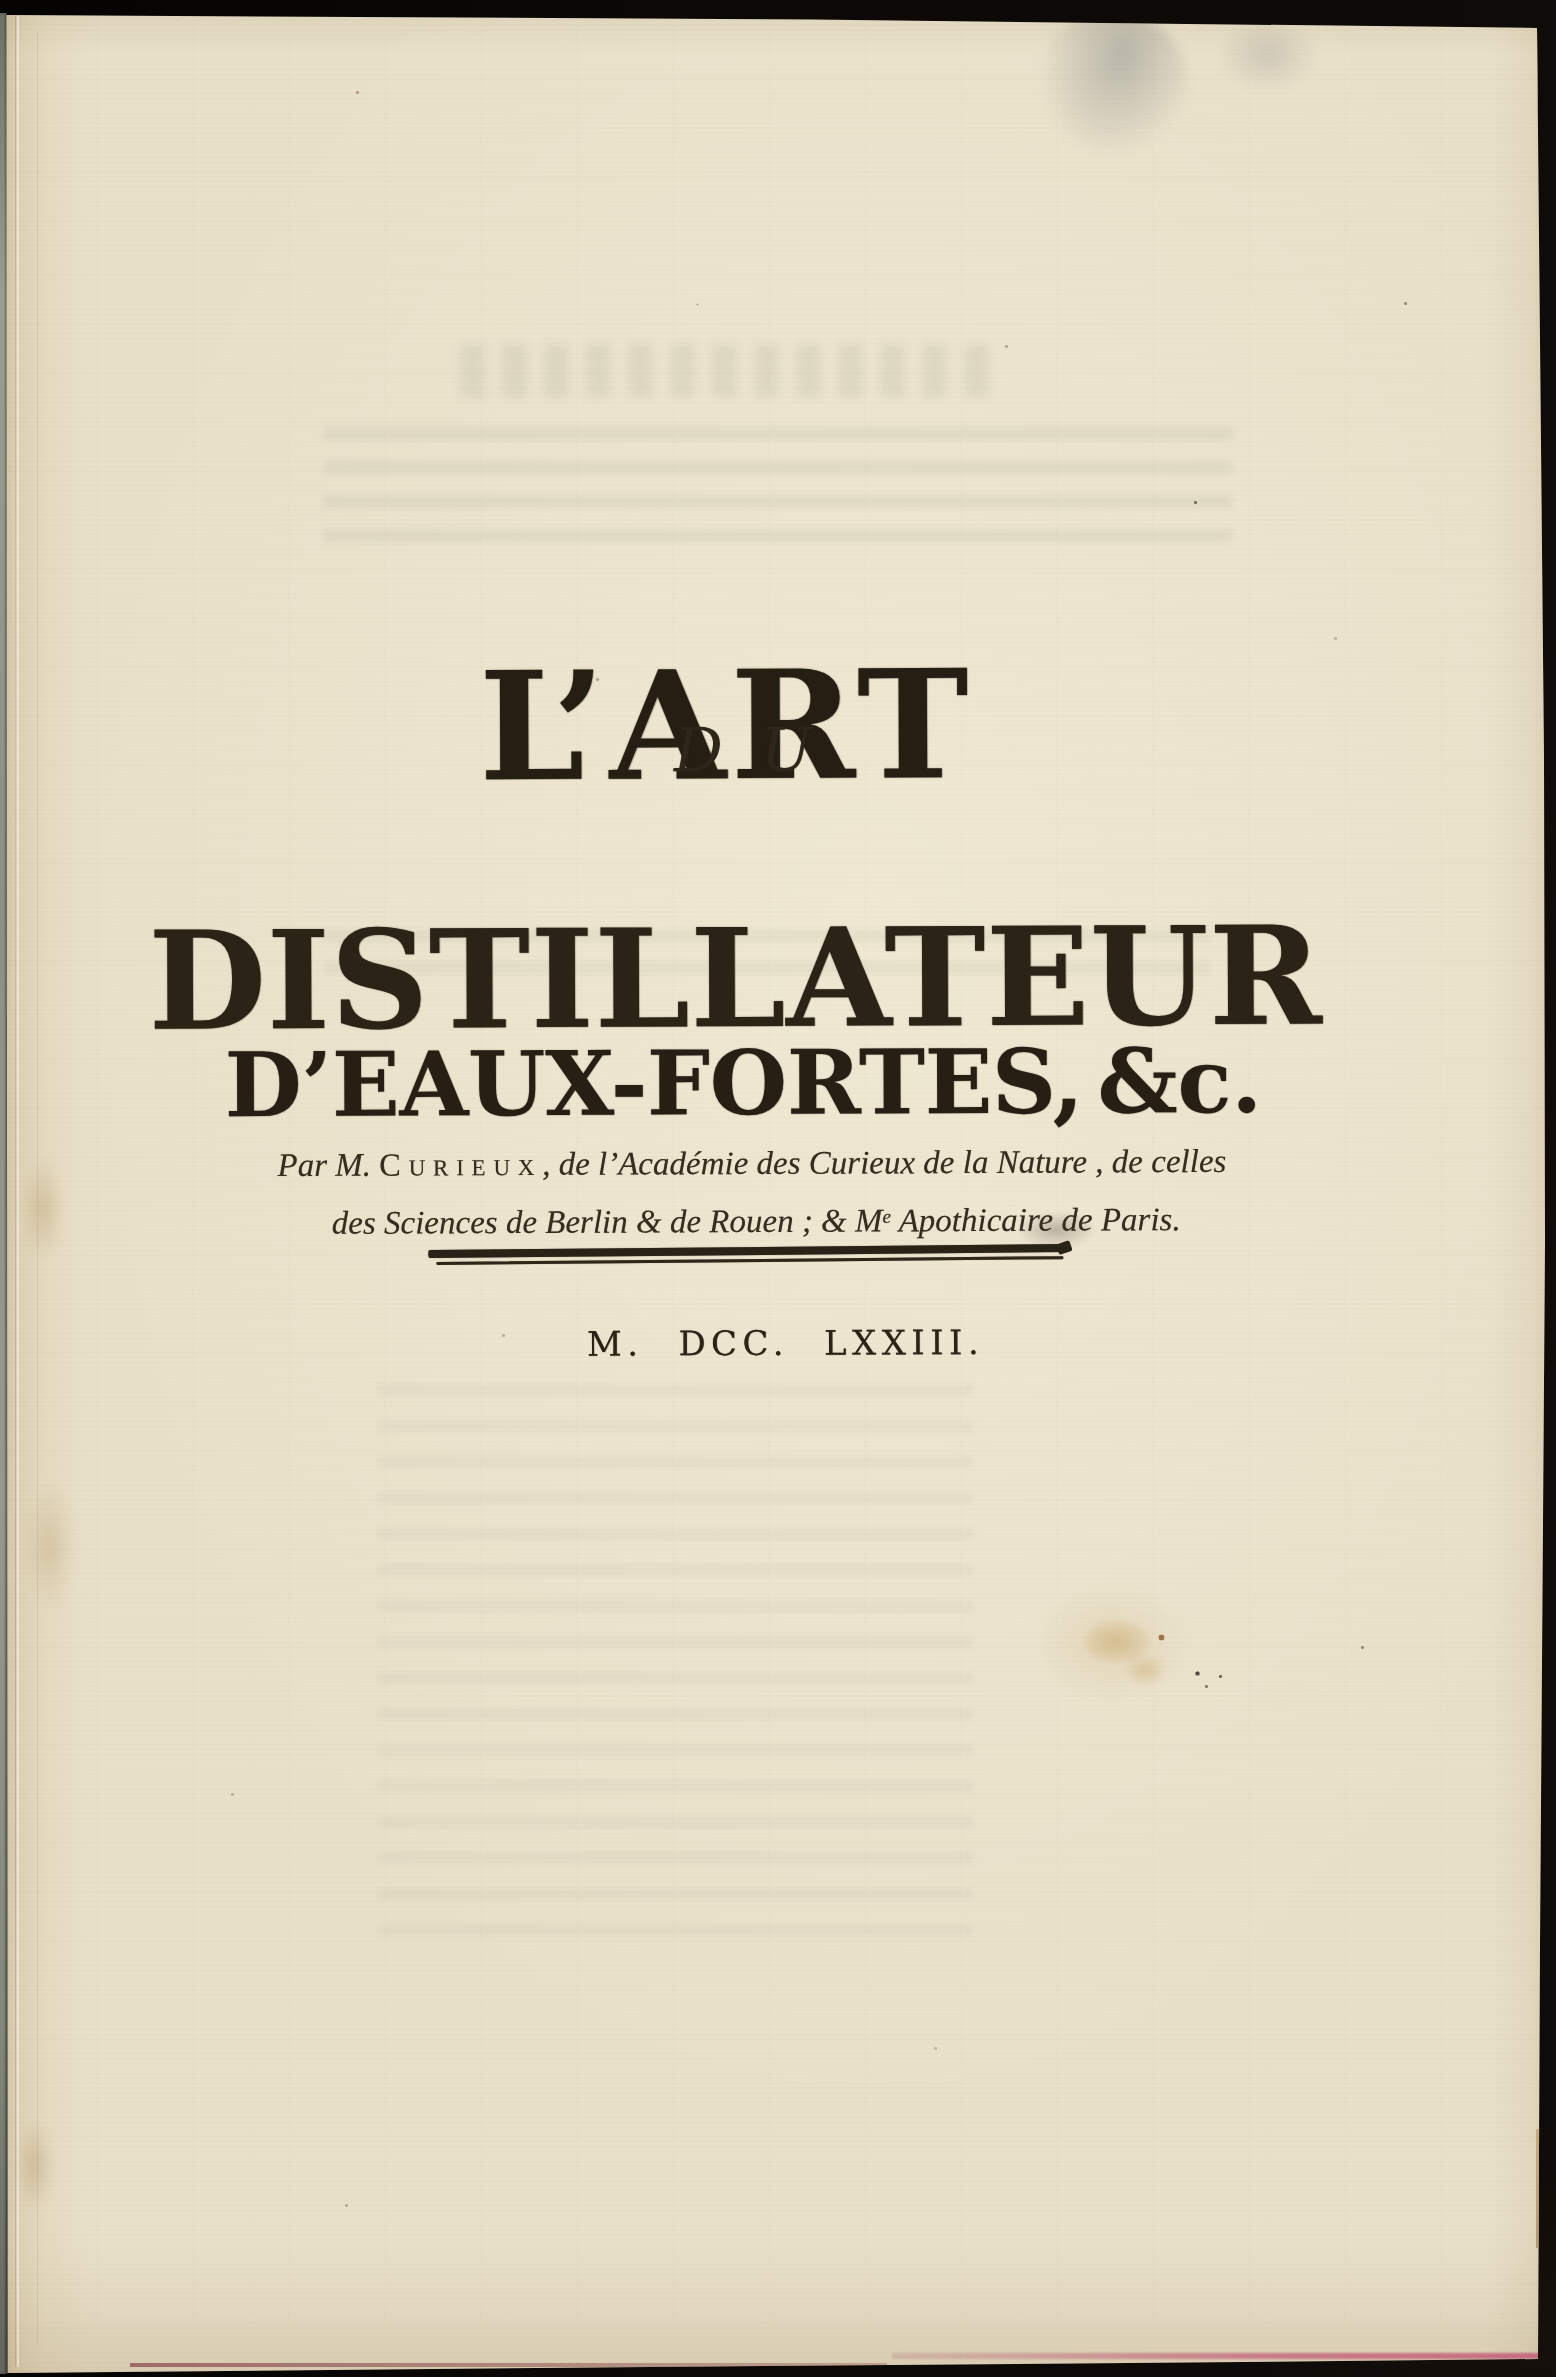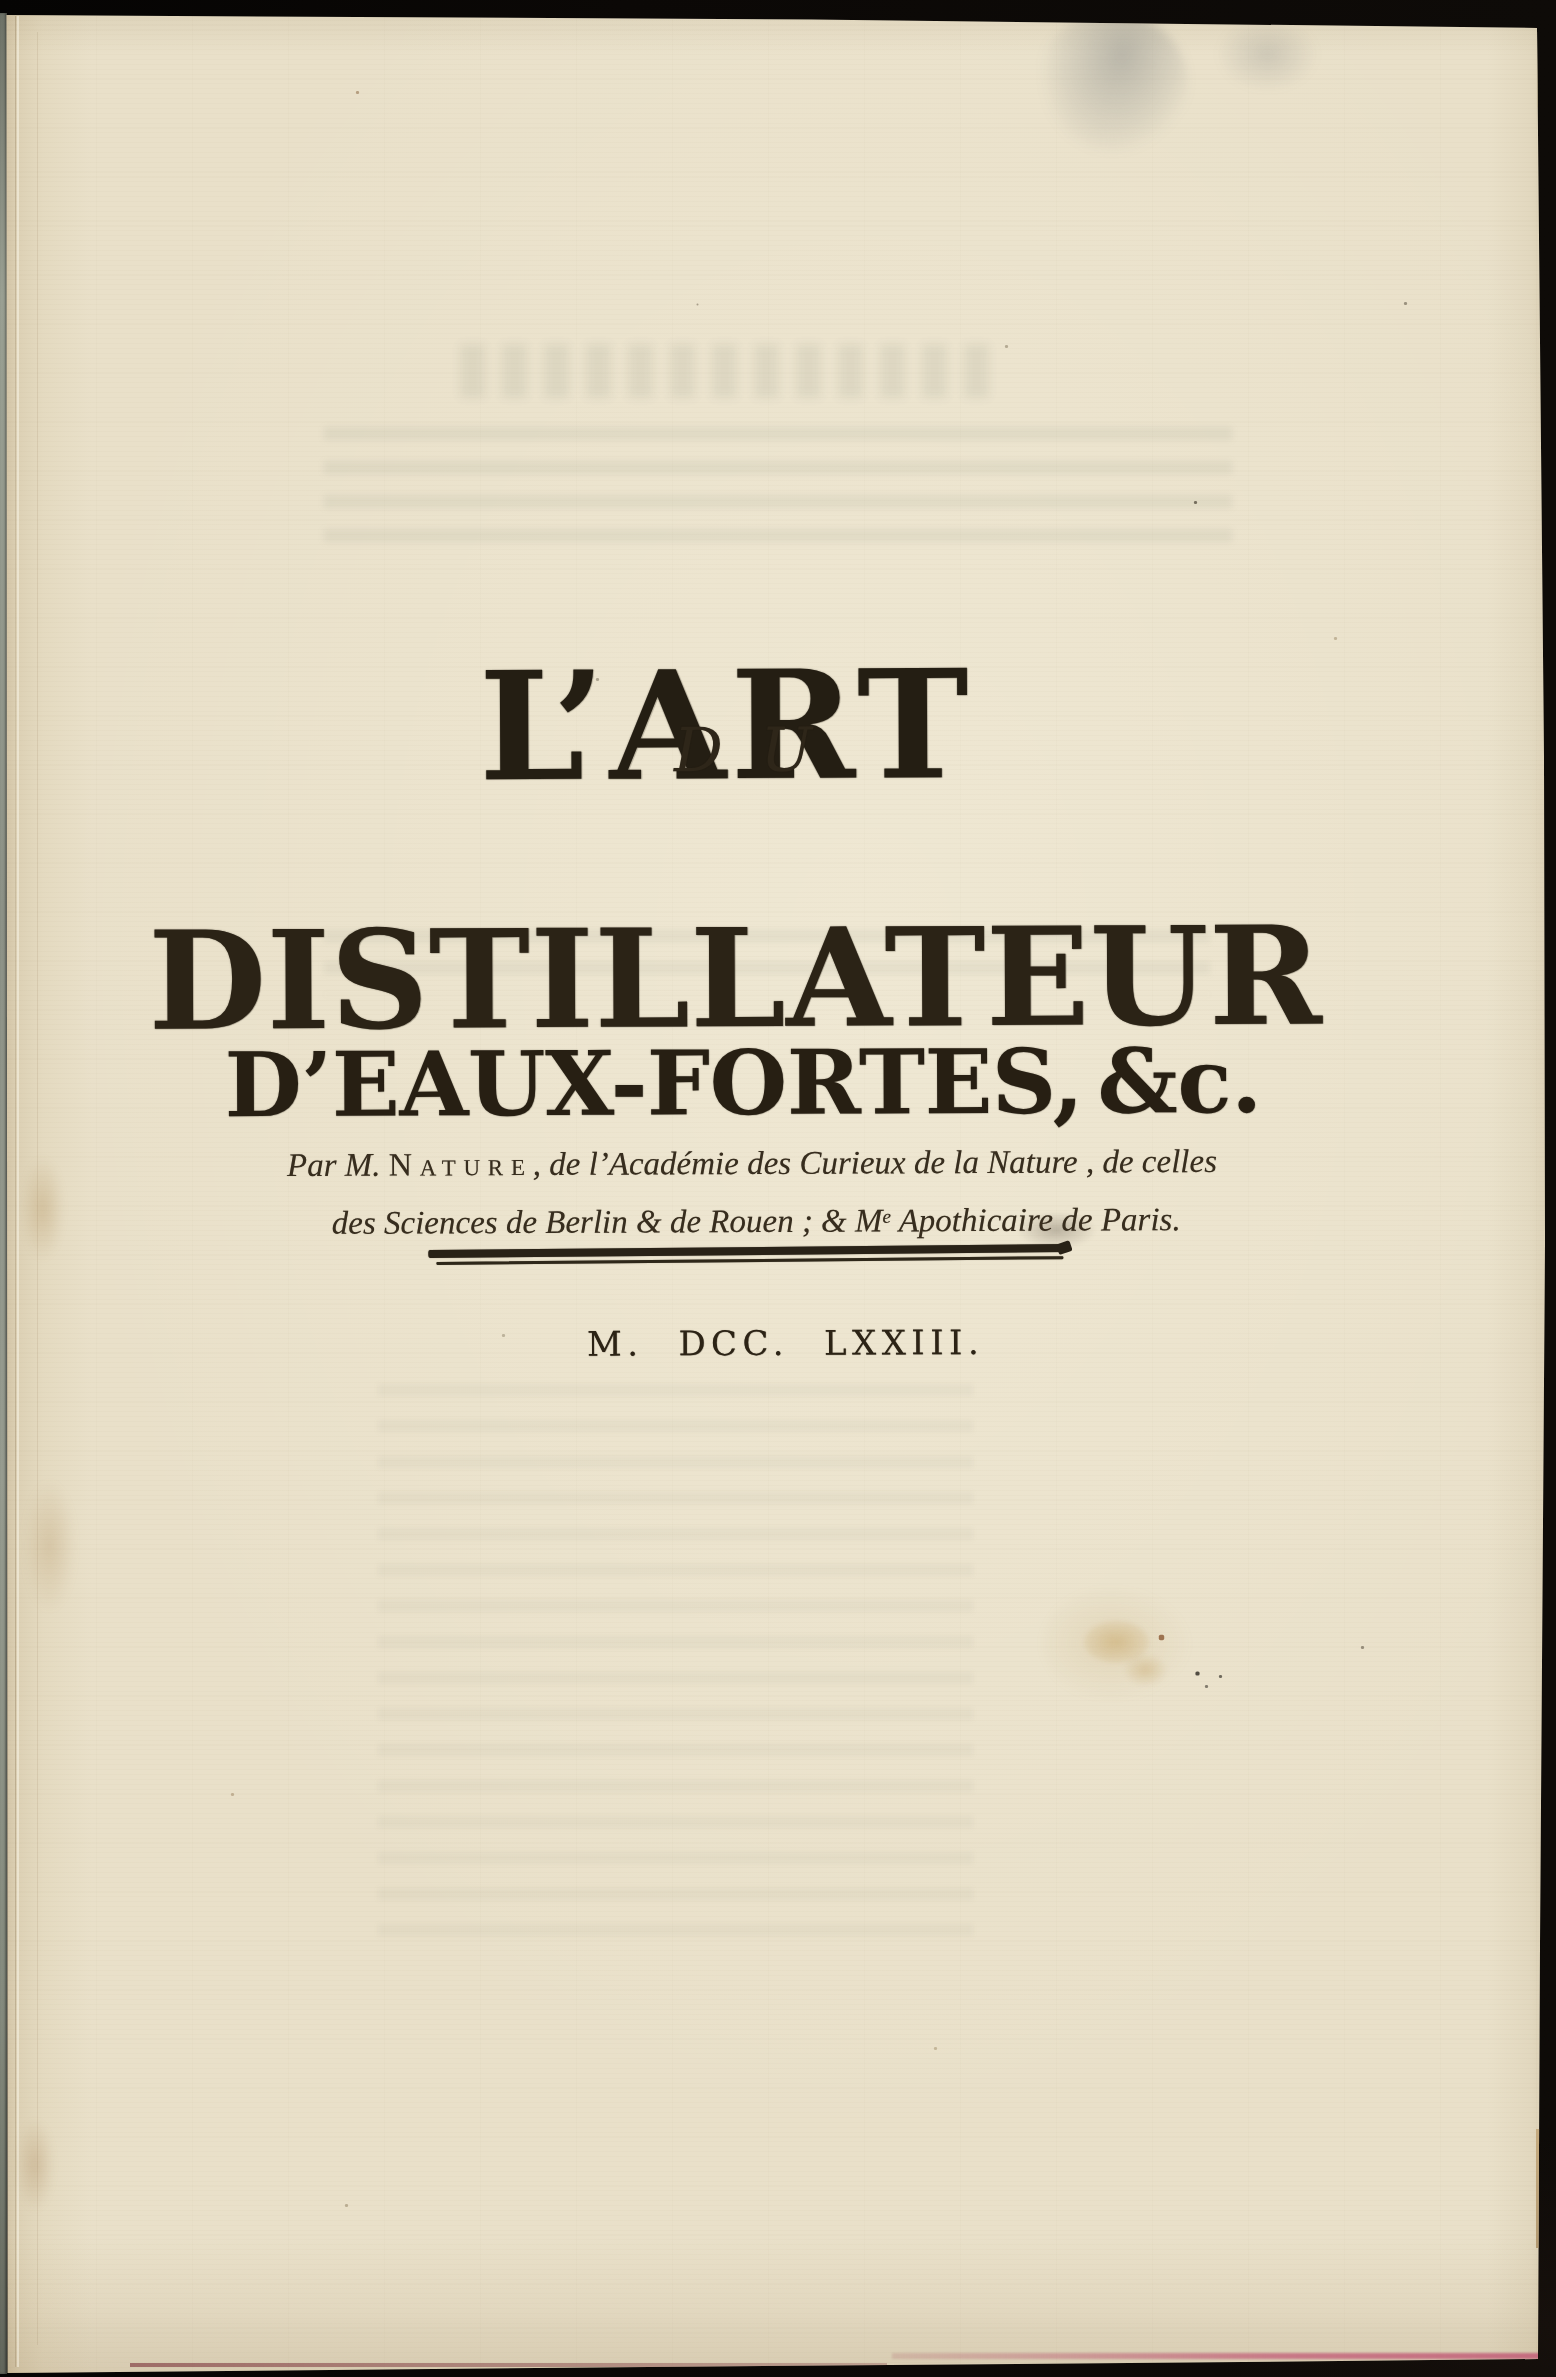--- a/index.html
+++ b/index.html
@@ -179,21 +179,21 @@
 
     <h2 class="l-dist">
       <span>DISTILLATEUR</span>
     </h2>
 
     <h2 class="l-eaux">
       <span>D’EAUX-FORTES,</span><span class="etc">&amp;c.</span>
     </h2>
 
     <p class="byline byline-1">
-      <span>Par M. </span><span class="smallcaps">Nature</span><span>, de l’Académie des Curieux de la Nature , de celles</span>
+      <span>Par M. </span><span class="smallcaps">Curieux</span><span>, de l’Académie des Curieux de la Nature , de celles</span>
     </p>
 
     <p class="byline byline-2">
       <span>des Sciences de Berlin &amp; de Rouen ; &amp; M</span><span class="sup">e</span><span> Apothicaire de Paris.</span>
     </p>
 
     <div class="rule-wrap">
       <div class="rule-thick"></div>
       <div class="rule-thin"></div>
     </div>

